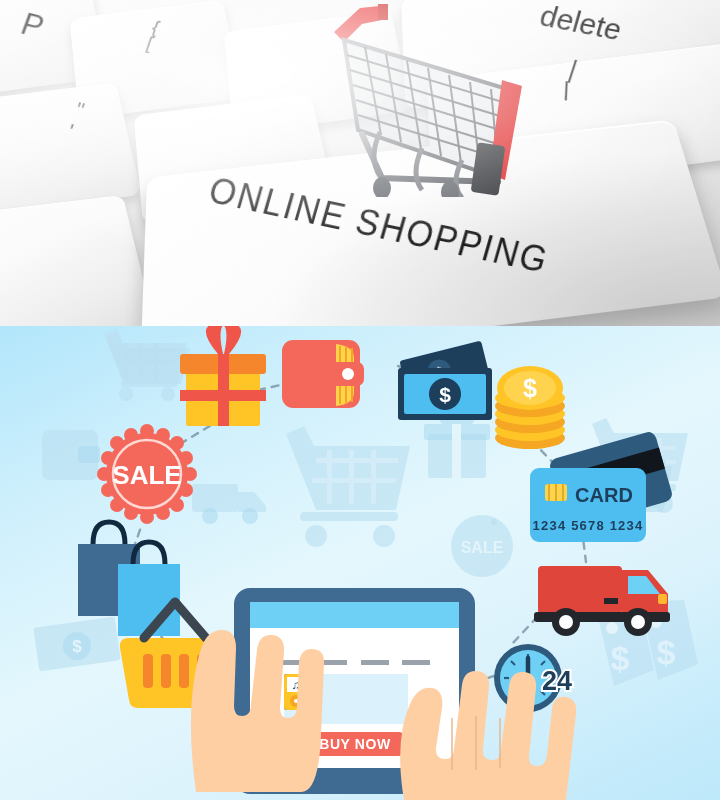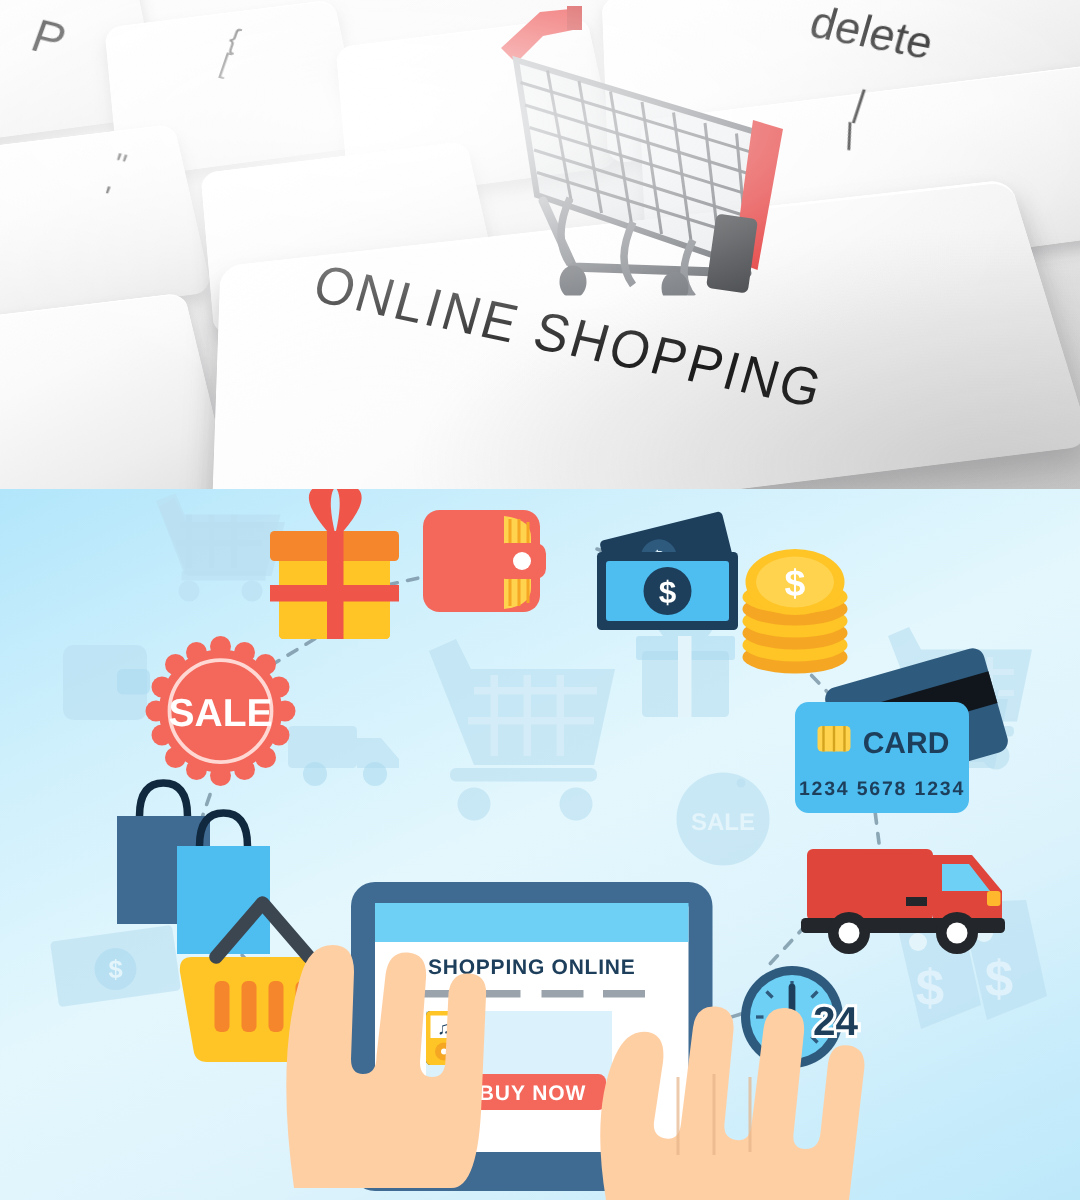--- a/index.html
+++ b/index.html
@@ -370,21 +370,20 @@
       </g>
 
     </svg>
 
     <div style="position:absolute;left:232px;top:262px;width:245px;height:190px;">
       <svg width="245" height="212" viewBox="0 0 245 212">
         <rect x="2" y="0" width="241" height="206" rx="16" fill="#3f6b93"></rect>
         <rect x="18" y="14" width="209" height="166" rx="3" fill="#ffffff"></rect>
         <rect x="18" y="14" width="209" height="26" fill="#6fd0f5"></rect>
       </svg>
-      <div style="position:absolute;left:18px;top:48px;width:209px;text-align:center;font-size:14px;font-weight:bold;color:#1d3f5c;letter-spacing:.5px;">SHOPPING ONLINE</div>
       <div style="position:absolute;left:46px;top:72px;width:152px;display:flex;justify-content:space-between;">
         <span style="display:block;width:28px;height:5px;background:#9aa3ab;"></span>
         <span style="display:block;width:28px;height:5px;background:#9aa3ab;"></span>
         <span style="display:block;width:28px;height:5px;background:#9aa3ab;"></span>
         <span style="display:block;width:28px;height:5px;background:#9aa3ab;"></span>
       </div>
       <div style="position:absolute;left:52px;top:86px;width:124px;height:50px;background:#dbf1fb;display:flex;align-items:center;justify-content:space-around;">
         <span>
           <svg width="38" height="26" viewBox="0 0 38 26">
               <rect x="0" y="5" width="38" height="21" rx="2" fill="#f4685c"></rect>
@@ -407,21 +406,21 @@
               <rect x="0" y="0" width="24" height="36" rx="3" fill="#ffc425"></rect>
               <rect x="3" y="3" width="18" height="15" fill="#ffffff"></rect>
               <text x="12" y="15" font-size="12" fill="#1d3f5c" text-anchor="middle" font-family="Liberation Sans">♫</text>
               <circle cx="12" cy="27" r="6" fill="#f5a623"></circle>
               <circle cx="12" cy="27" r="2" fill="#ffffff"></circle>
             </svg>
         </span>
       </div>
       <div style="position:absolute;left:30px;top:92px;font-size:34px;color:#9aa3ab;line-height:34px;">‹</div>
       <div style="position:absolute;left:190px;top:92px;font-size:34px;color:#9aa3ab;line-height:34px;">›</div>
-      <div style="position:absolute;left:74px;top:128px;width:98px;height:24px;background:#f4685c;border-radius:5px;color:#fff;font-size:14px;font-weight:bold;letter-spacing:.6px;text-align:center;line-height:24px;">BUY NOW</div>
+      <div style="position:absolute;left:74px;top:144px;width:98px;height:24px;background:#f4685c;border-radius:5px;color:#fff;font-size:14px;font-weight:bold;letter-spacing:.6px;text-align:center;line-height:24px;">BUY NOW</div>
     </div>
 
     <svg width="720" height="474" viewBox="0 0 720 474" style="position:absolute;left:0;top:0;pointer-events:none;">
       <g>
         <path d="M196 466 q-12 -86 4 -140 q6 -22 22 -22 q14 0 14 18 l-2 58 q0 10 8 10 q9 0 9 -12 l6 -54 q2 -16 15 -15 q13 1 12 17 l-4 56 q0 10 8 10 q9 0 9 -12 l2 -44 q2 -14 14 -13 q12 1 11 15 l-3 70 q-2 58 -20 58 z" fill="#ffcfa4"></path>
       </g>
       <g>
         <path d="M404 474 q-10 -60 6 -96 q8 -18 22 -16 q12 2 10 20 l-6 40 q-1 10 8 11 q9 1 10 -10 l8 -64 q2 -15 15 -14 q13 1 12 16 l-6 62 q-1 10 8 11 q9 1 10 -10 l8 -64 q2 -15 15 -14 q13 1 12 16 l-7 68 q-1 10 8 10 q9 0 10 -11 l5 -46 q2 -14 14 -12 q12 2 10 17 l-10 86 z" fill="#ffcfa4"></path>
         <path d="M452 392 v52 M476 390 v54 M500 392 v50" stroke="#e6b388" stroke-width="2" fill="none" opacity=".7"></path>
       </g>

